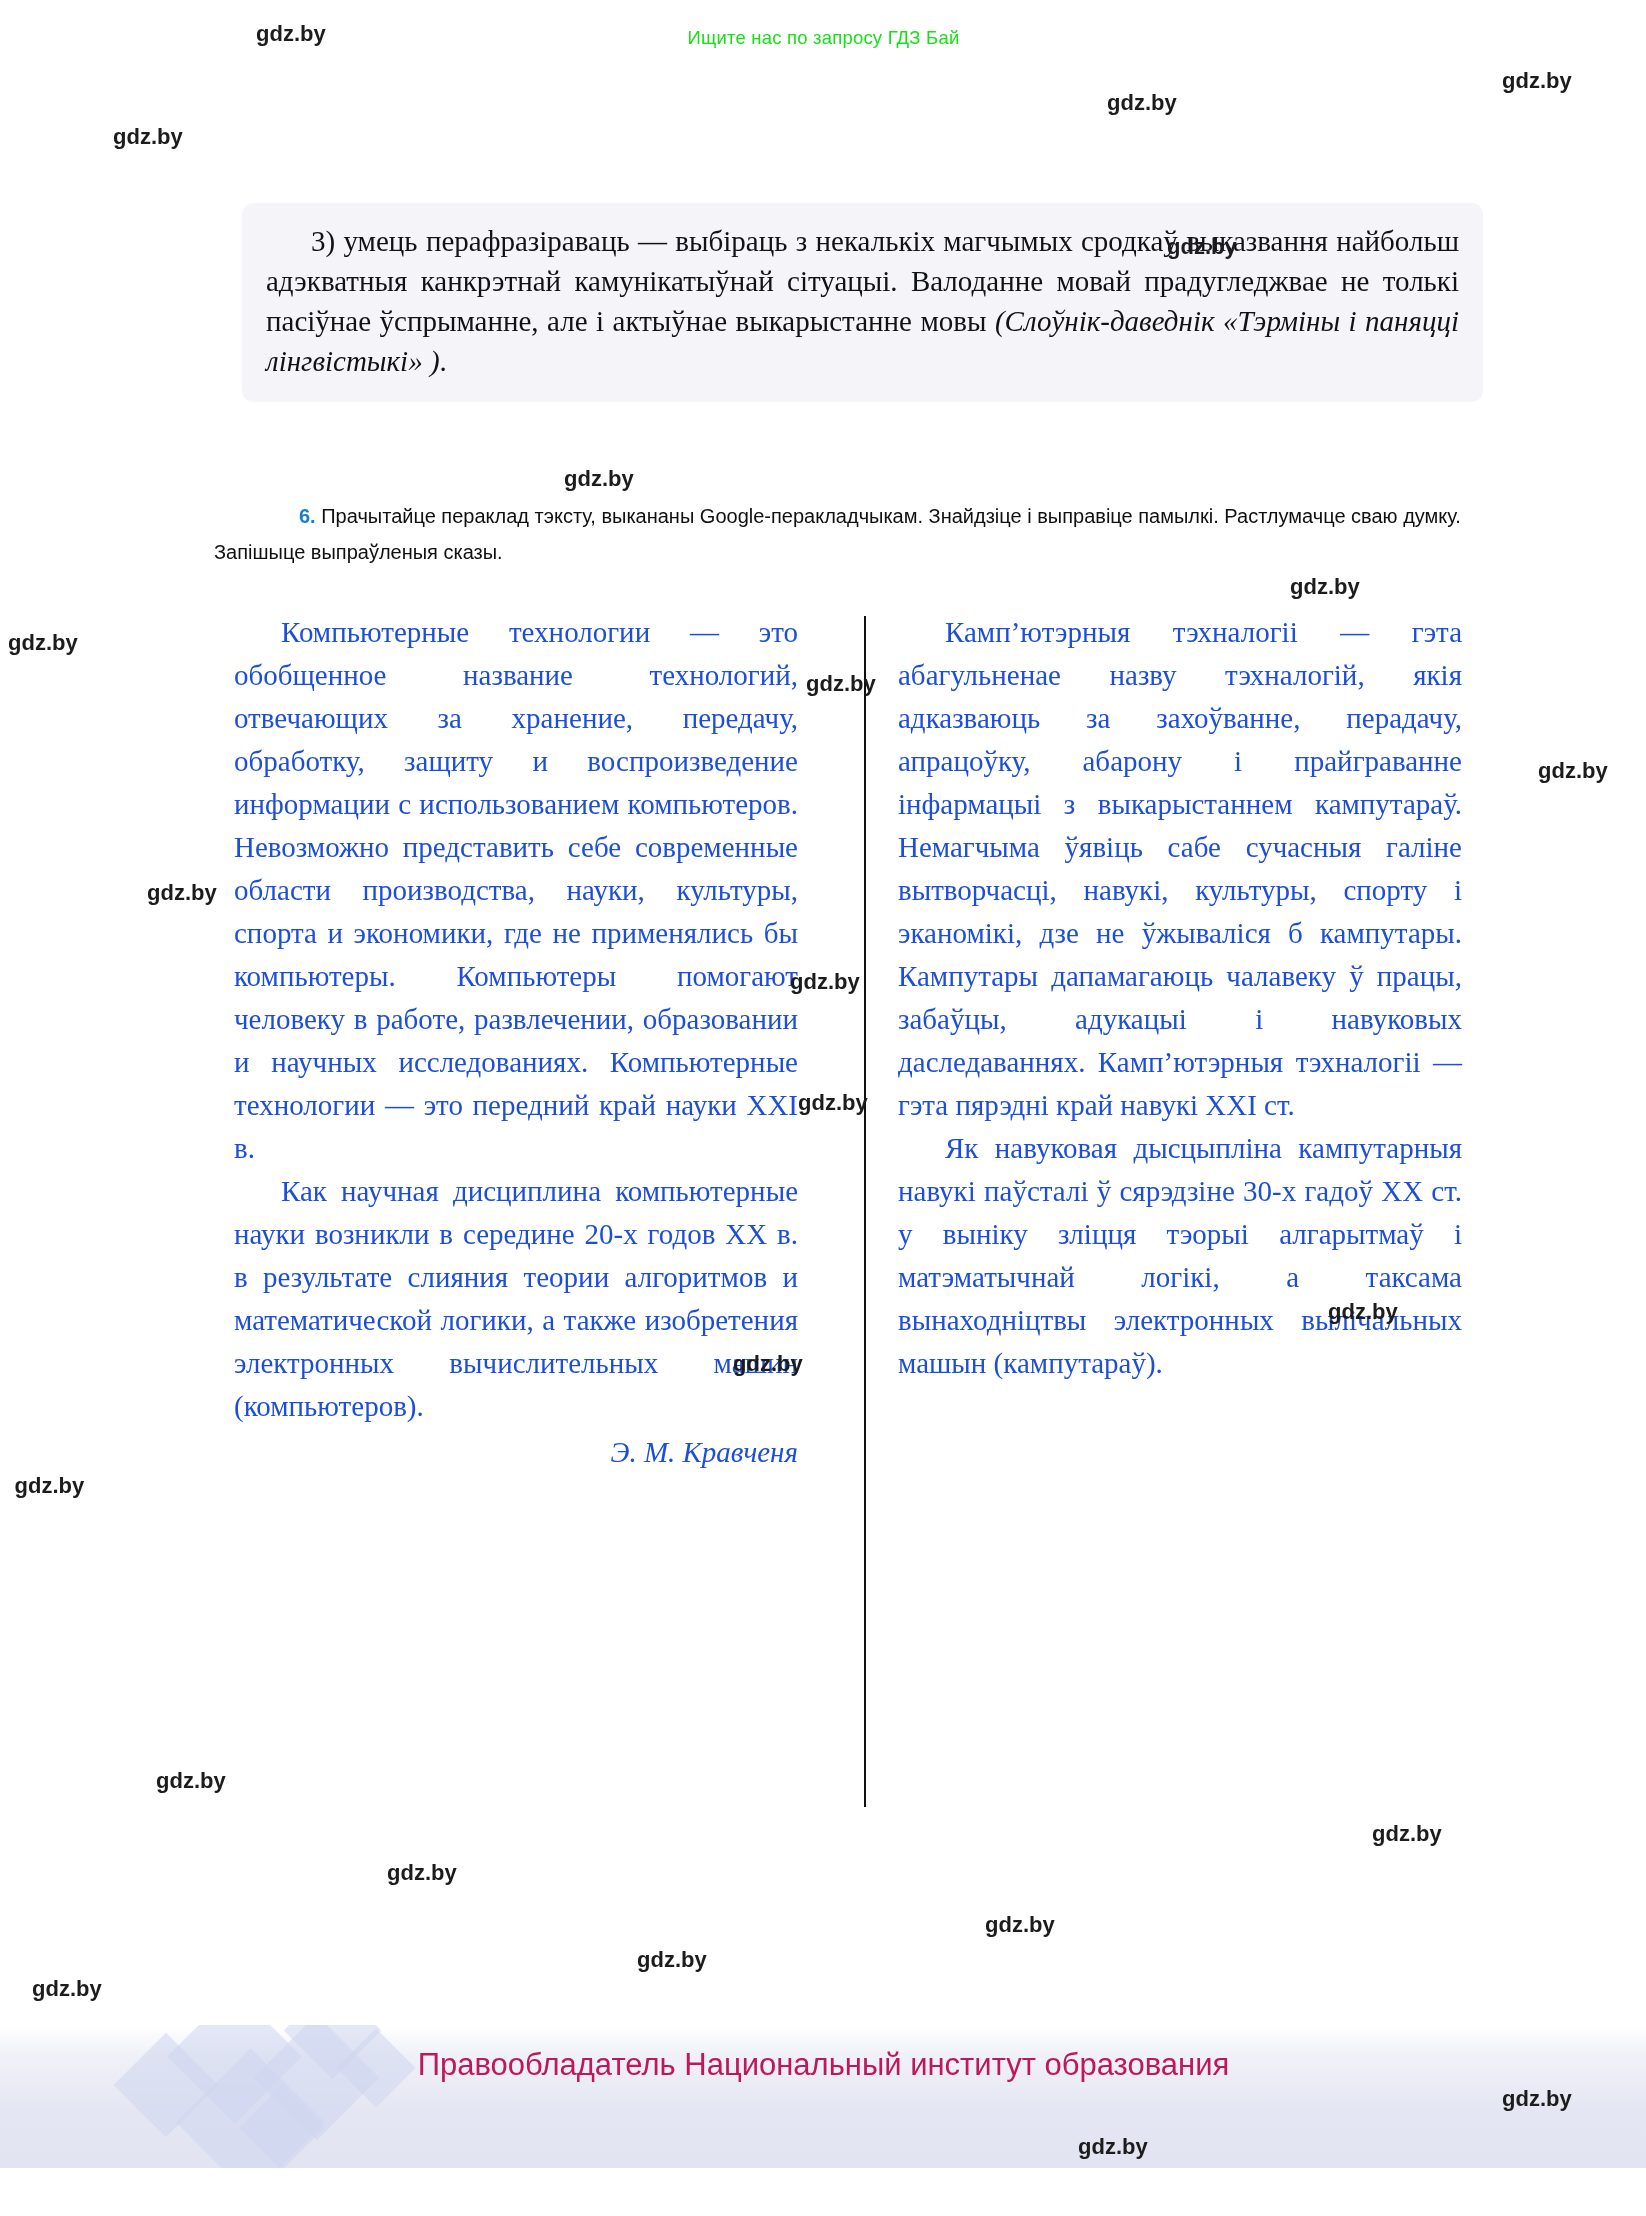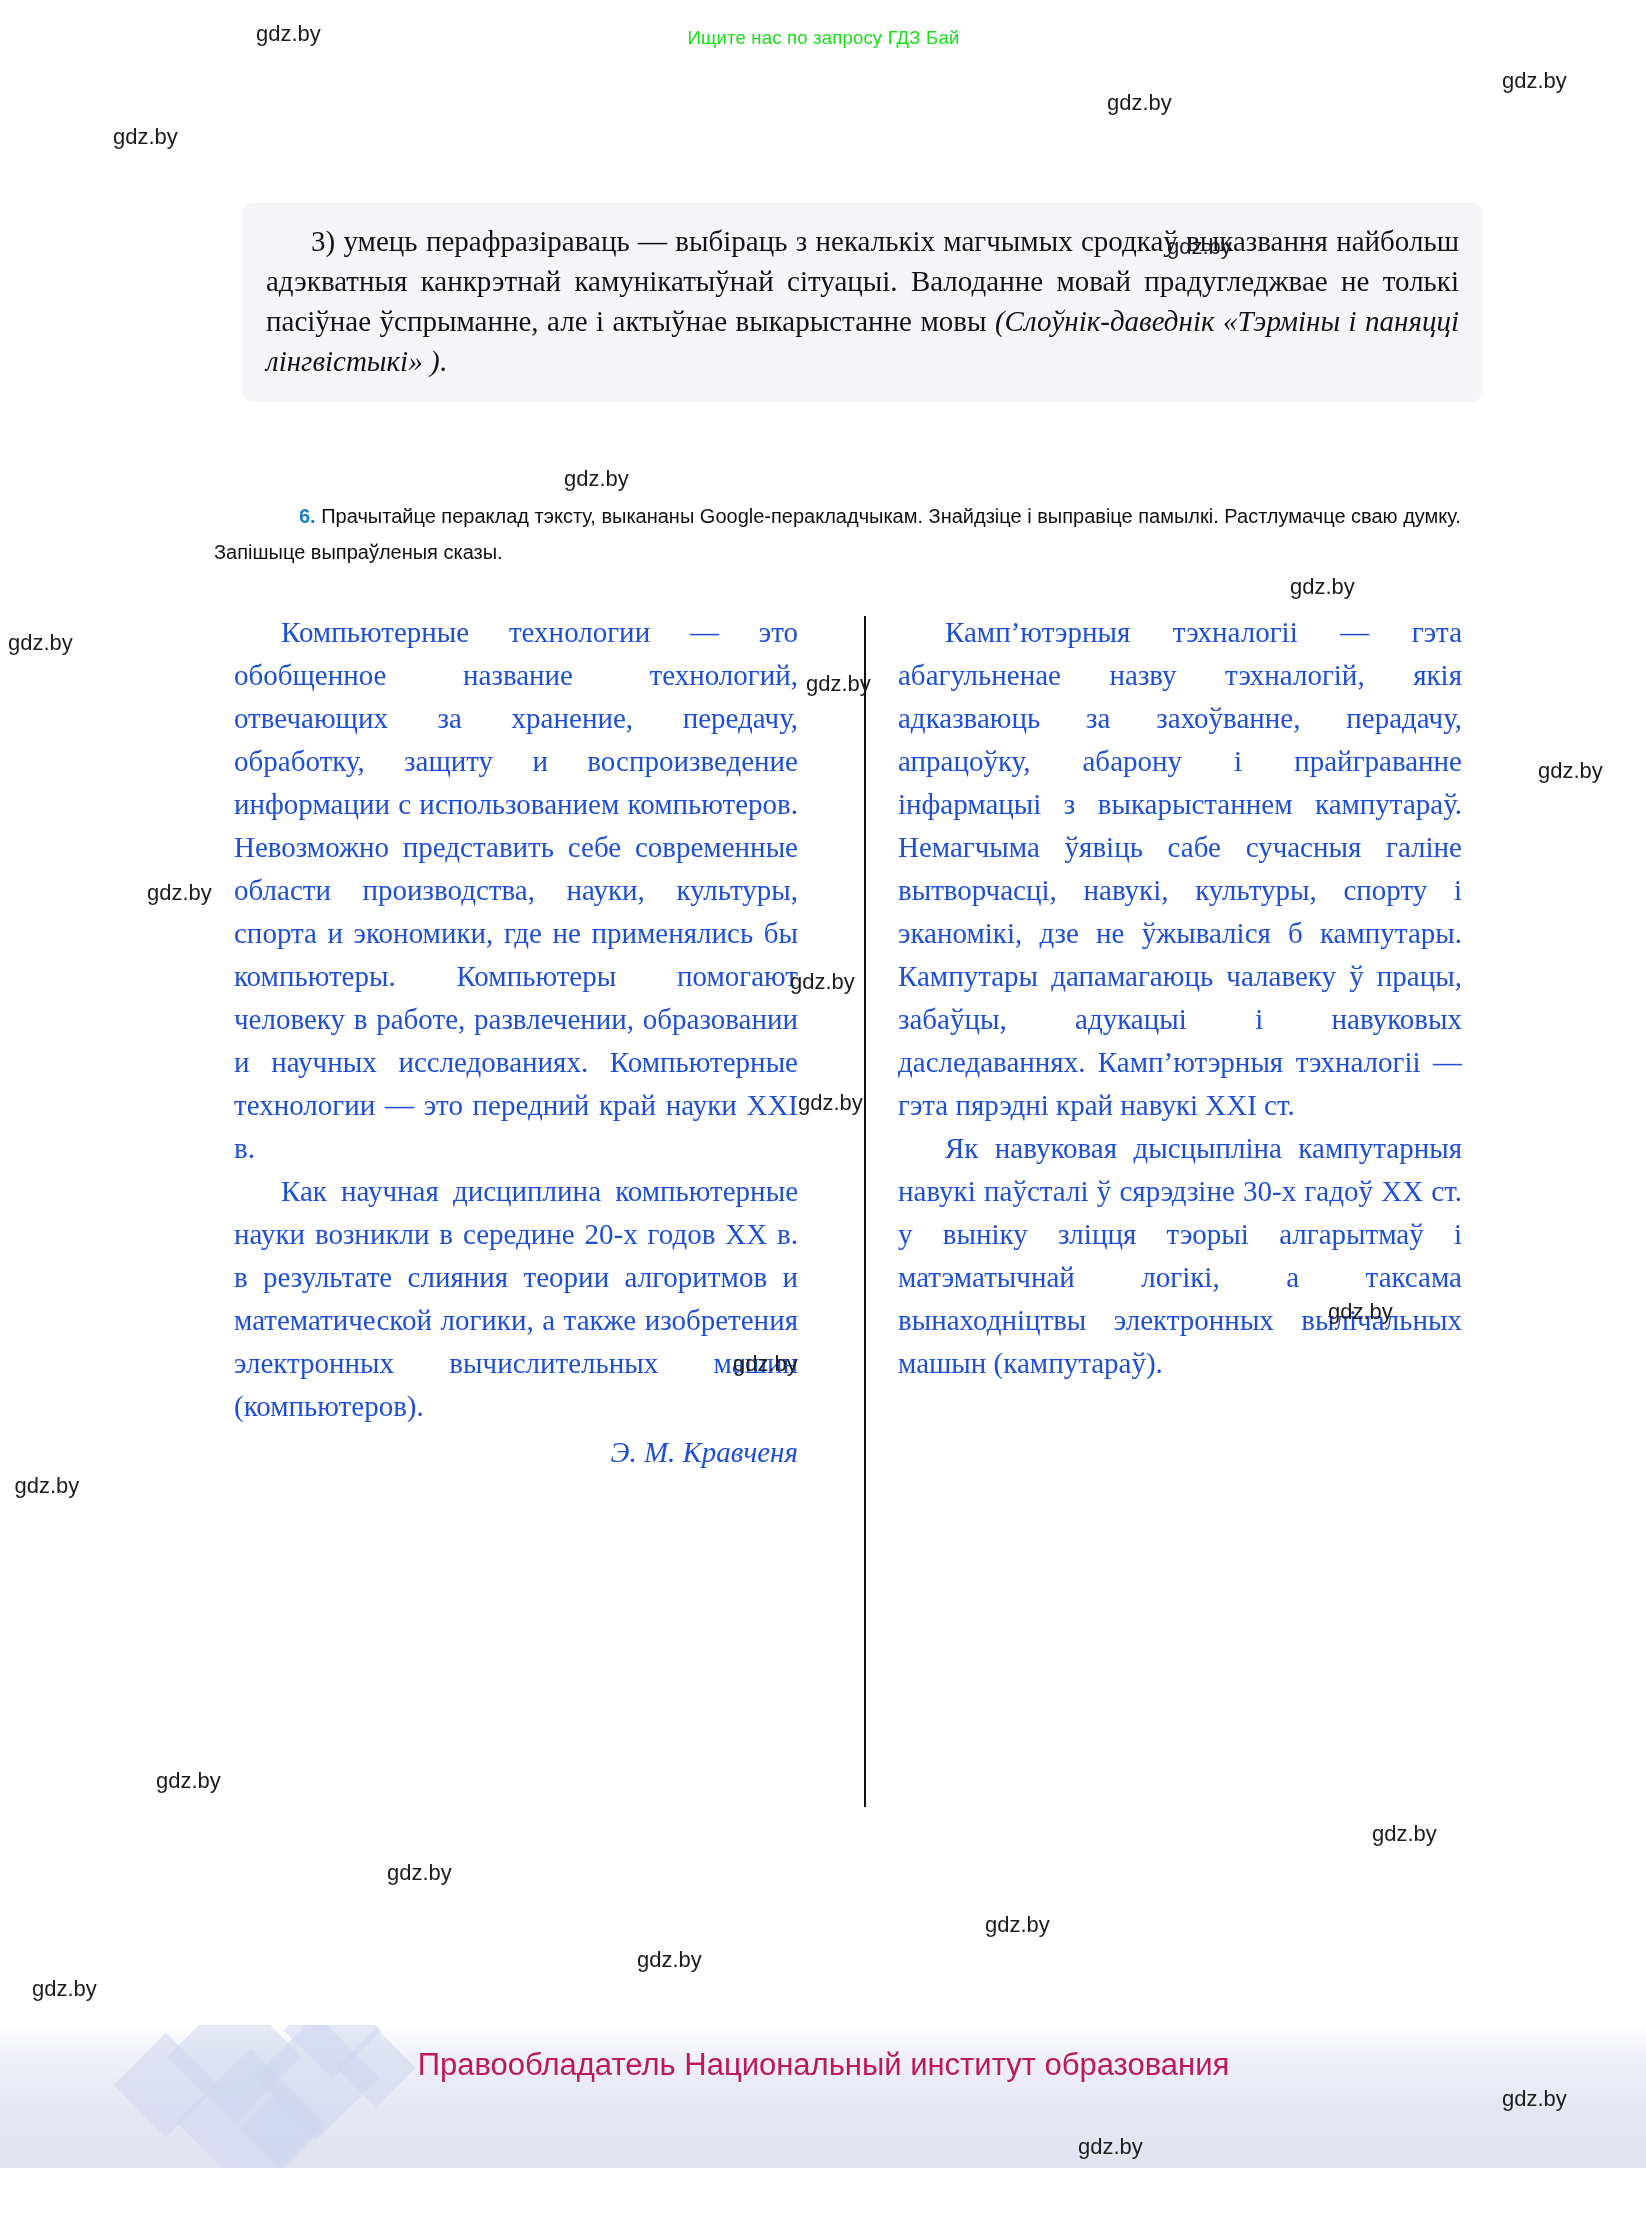--- a/index.html
+++ b/index.html
@@ -31,20 +31,21 @@
   }
 
   
   .wm {
     position: absolute;
     font-family: "Liberation Sans", "DejaVu Sans", sans-serif;
     font-size: 22px;
     color: #1c1c1c;
     white-space: nowrap;
     z-index: 5;
+    font-weight: bold;
   }
 
   
   .rule-box {
     position: absolute;
     left: 242px;
     top: 203px;
     width: 1241px;
     box-sizing: border-box;
     padding: 17.7px 24px 21px 24px;

